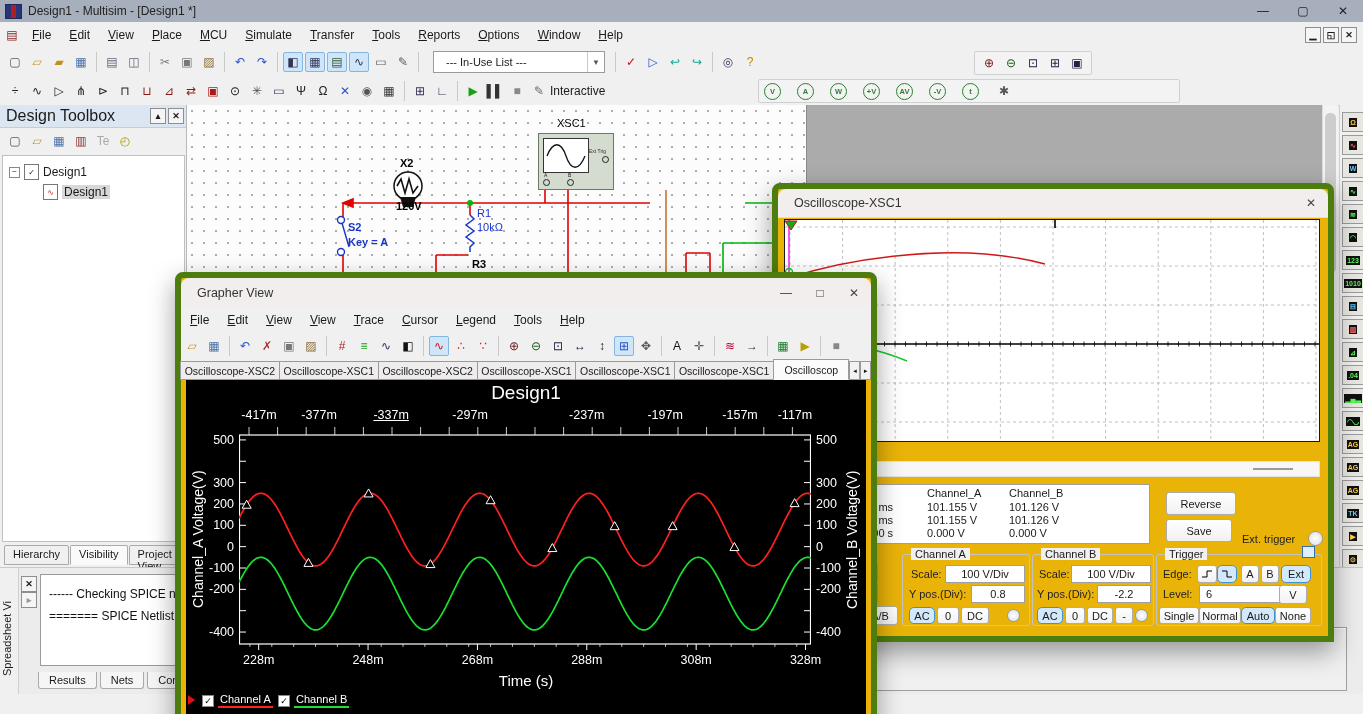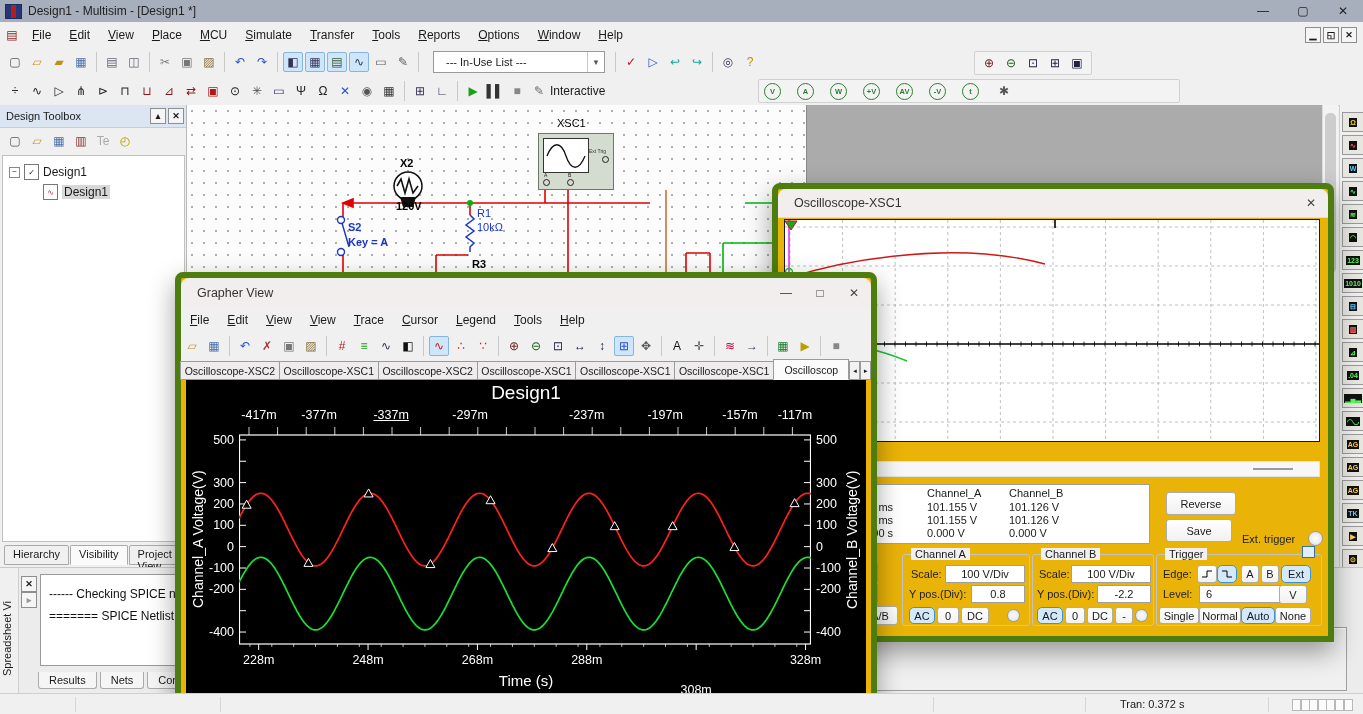--- a/index.html
+++ b/index.html
@@ -37,21 +37,21 @@
   .instrcol{left:1339px;top:105px;width:24px;height:462px;background:#f0f0f0;border-left:1px solid #cfcfcf;}
   .instr{position:absolute;left:2px;width:20px;height:18px;border:1px solid #9a9a9a;background:#e8e6e0;
          display:flex;align-items:center;justify-content:center;}
   .instr .scr{background:#101010;font-size:7px;line-height:9px;padding:0 1px;font-weight:bold;}
   .clabel{position:absolute;color:#000;font-size:11px;font-weight:bold;}
   .clabel.blue{color:#1a35c8;}
   .scopeico{left:538px;top:133px;width:74px;height:55px;background:#d4dcd0;border:1px solid #6d7a63;}
   
   .dtb{left:0;top:105px;width:186px;height:462px;background:#f0f0f0;border-right:1px solid #b8b8b8;}
   .dtb-title{position:absolute;left:0;top:0;width:186px;height:22px;background:#dce6f2;display:flex;align-items:center;border-bottom:1px solid #c2cedd;}
-  .dtb-title .t{margin-left:6px;font-size:11px;}
+  .dtb-title .t{margin-left:6px;font-size:16px;}
   .xbtn{width:14px;height:14px;border:1px solid #8e8e8e;background:#f5f5f5;display:flex;align-items:center;justify-content:center;font-size:9px;font-weight:bold;margin-right:2px;}
   .dtb-tree{position:absolute;left:2px;top:50px;width:181px;height:385px;background:#fff;border:1px solid #c0c0c0;}
   .trow{position:absolute;display:flex;align-items:center;font-size:12px;}
   .expbox{width:9px;height:9px;border:1px solid #888;background:#fff;display:flex;align-items:center;justify-content:center;font-size:8px;line-height:8px;margin-right:4px;}
   .ticon{width:13px;height:14px;border:1px solid #777;background:#fff;margin-right:4px;position:relative;font-size:8px;display:flex;align-items:center;justify-content:center;}
   .dtabs{position:absolute;left:0;top:440px;height:20px;display:flex;}
   .dtab{border:1px solid #aaa;border-radius:2px 2px 0 0;background:#f0f0f0;padding:2px 8px;font-size:11px;margin-right:1px;}
   .dtab.hi{background:#fafafa;border-bottom-color:#fafafa;}
   
   .sheetpanel{left:0;top:567px;width:1363px;height:126px;background:#ececec;border-top:1px solid #c8c8c8;}
@@ -742,21 +742,21 @@
           <div class="ctick" style="left: 183.152px; top: 28px; width: 44px; text-align: center; text-decoration: underline;">-337m</div>
           <div class="ctick" style="left: 262.088px; top: 28px; width: 44px; text-align: center;">-297m</div>
           <div class="ctick" style="left: 378.776px; top: 28px; width: 44px; text-align: center;">-237m</div>
           <div class="ctick" style="left: 457.14px; top: 28px; width: 44px; text-align: center;">-197m</div>
           <div class="ctick" style="left: 532.072px; top: 28px; width: 44px; text-align: center;">-157m</div>
           <div class="ctick" style="left: 586.984px; top: 28px; width: 44px; text-align: center;">-117m</div>
           <div class="ctick" style="left: 50.6864px; top: 273px; width: 44px; text-align: center;">228m</div>
           <div class="ctick" style="left: 160.055px; top: 273px; width: 44px; text-align: center;">248m</div>
           <div class="ctick" style="left: 269.424px; top: 273px; width: 44px; text-align: center;">268m</div>
           <div class="ctick" style="left: 378.793px; top: 273px; width: 44px; text-align: center;">288m</div>
-          <div class="ctick" style="left: 488.163px; top: 273px; width: 44px; text-align: center; margin-top: 30px;">308m</div>
+          <div class="ctick" style="left: 488.163px; top: 273px; width: 44px; text-align: center;">308m</div>
           <div class="ctick" style="left: 597.532px; top: 273px; width: 44px; text-align: center;">328m</div>
           <div class="ctick" style="left: 8px; top: 52.9101px; width: 40px; text-align: right;">500</div>
           <div class="ctick" style="left: 630px; top: 52.9101px;">500</div>
           <div class="ctick" style="left: 8px; top: 95.6067px; width: 40px; text-align: right;">300</div>
           <div class="ctick" style="left: 630px; top: 95.6067px;">300</div>
           <div class="ctick" style="left: 8px; top: 116.955px; width: 40px; text-align: right;">200</div>
           <div class="ctick" style="left: 630px; top: 116.955px;">200</div>
           <div class="ctick" style="left: 8px; top: 138.303px; width: 40px; text-align: right;">100</div>
           <div class="ctick" style="left: 630px; top: 138.303px;">100</div>
           <div class="ctick" style="left: 8px; top: 159.652px; width: 40px; text-align: right;">0</div>
@@ -778,20 +778,13 @@
             <span class="nm" style="border-color: rgb(255, 32, 32);">Channel A</span>
           </div>
           <div class="lgd" style="left: 92px; top: 313px;">
             <span class="ckbox">✓</span>
             <span class="nm" style="border-color: rgb(25, 224, 50);">Channel B</span>
           </div>
         </div>
     </div>
   </div>
 
-  <div class="abs statusbar">
-    <span class="scell" style="left:75px"></span><span class="scell" style="left:220px"></span>
-    <span class="scell" style="left:933px"></span><span class="scell" style="left:1085px"></span>
-    <span class="scell" style="left:1268px"></span>
-    <span class="abs" style="left:1120px;top:4px;font-size:11px">Tran: 0.372 s</span>
-    <span id="progseg"><span class="pseg" style="left: 1292px;"></span><span class="pseg" style="left: 1300.6px;"></span><span class="pseg" style="left: 1309.2px;"></span><span class="pseg" style="left: 1317.8px;"></span><span class="pseg" style="left: 1326.4px;"></span><span class="pseg" style="left: 1335px;"></span><span class="pseg" style="left: 1343.6px;"></span></span>
-  </div>
 </div>
 
 </body></html>

